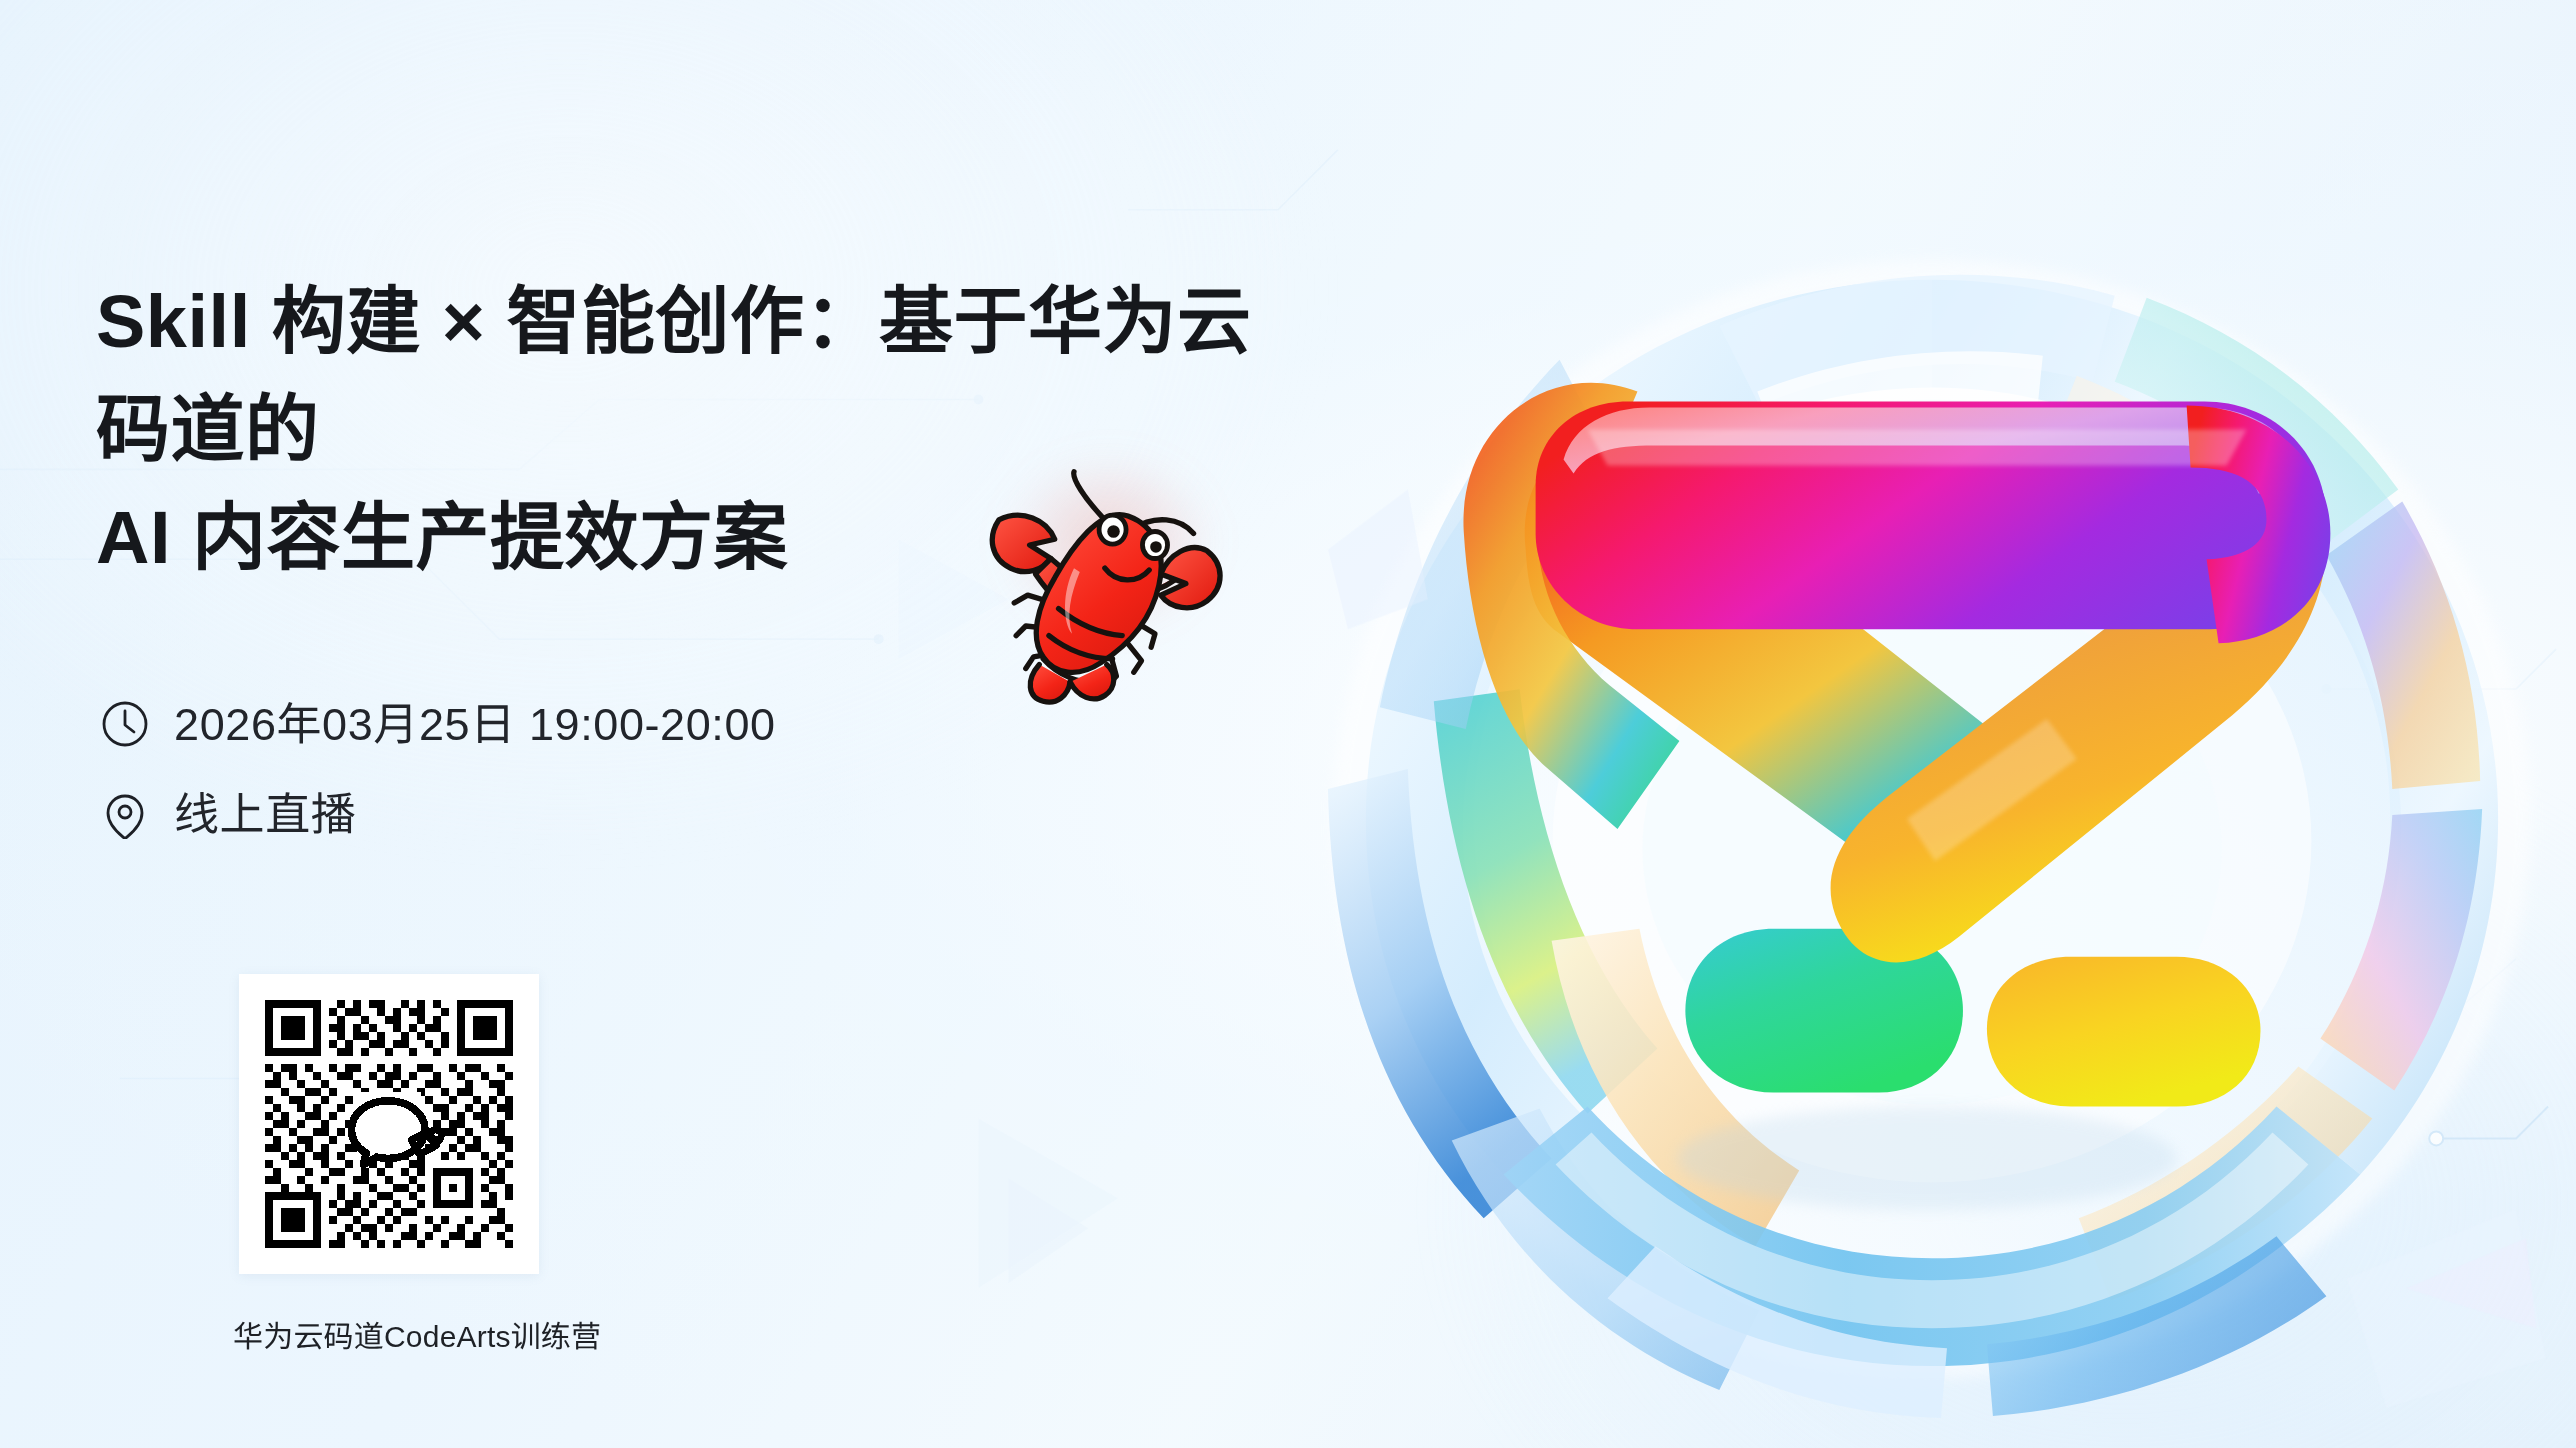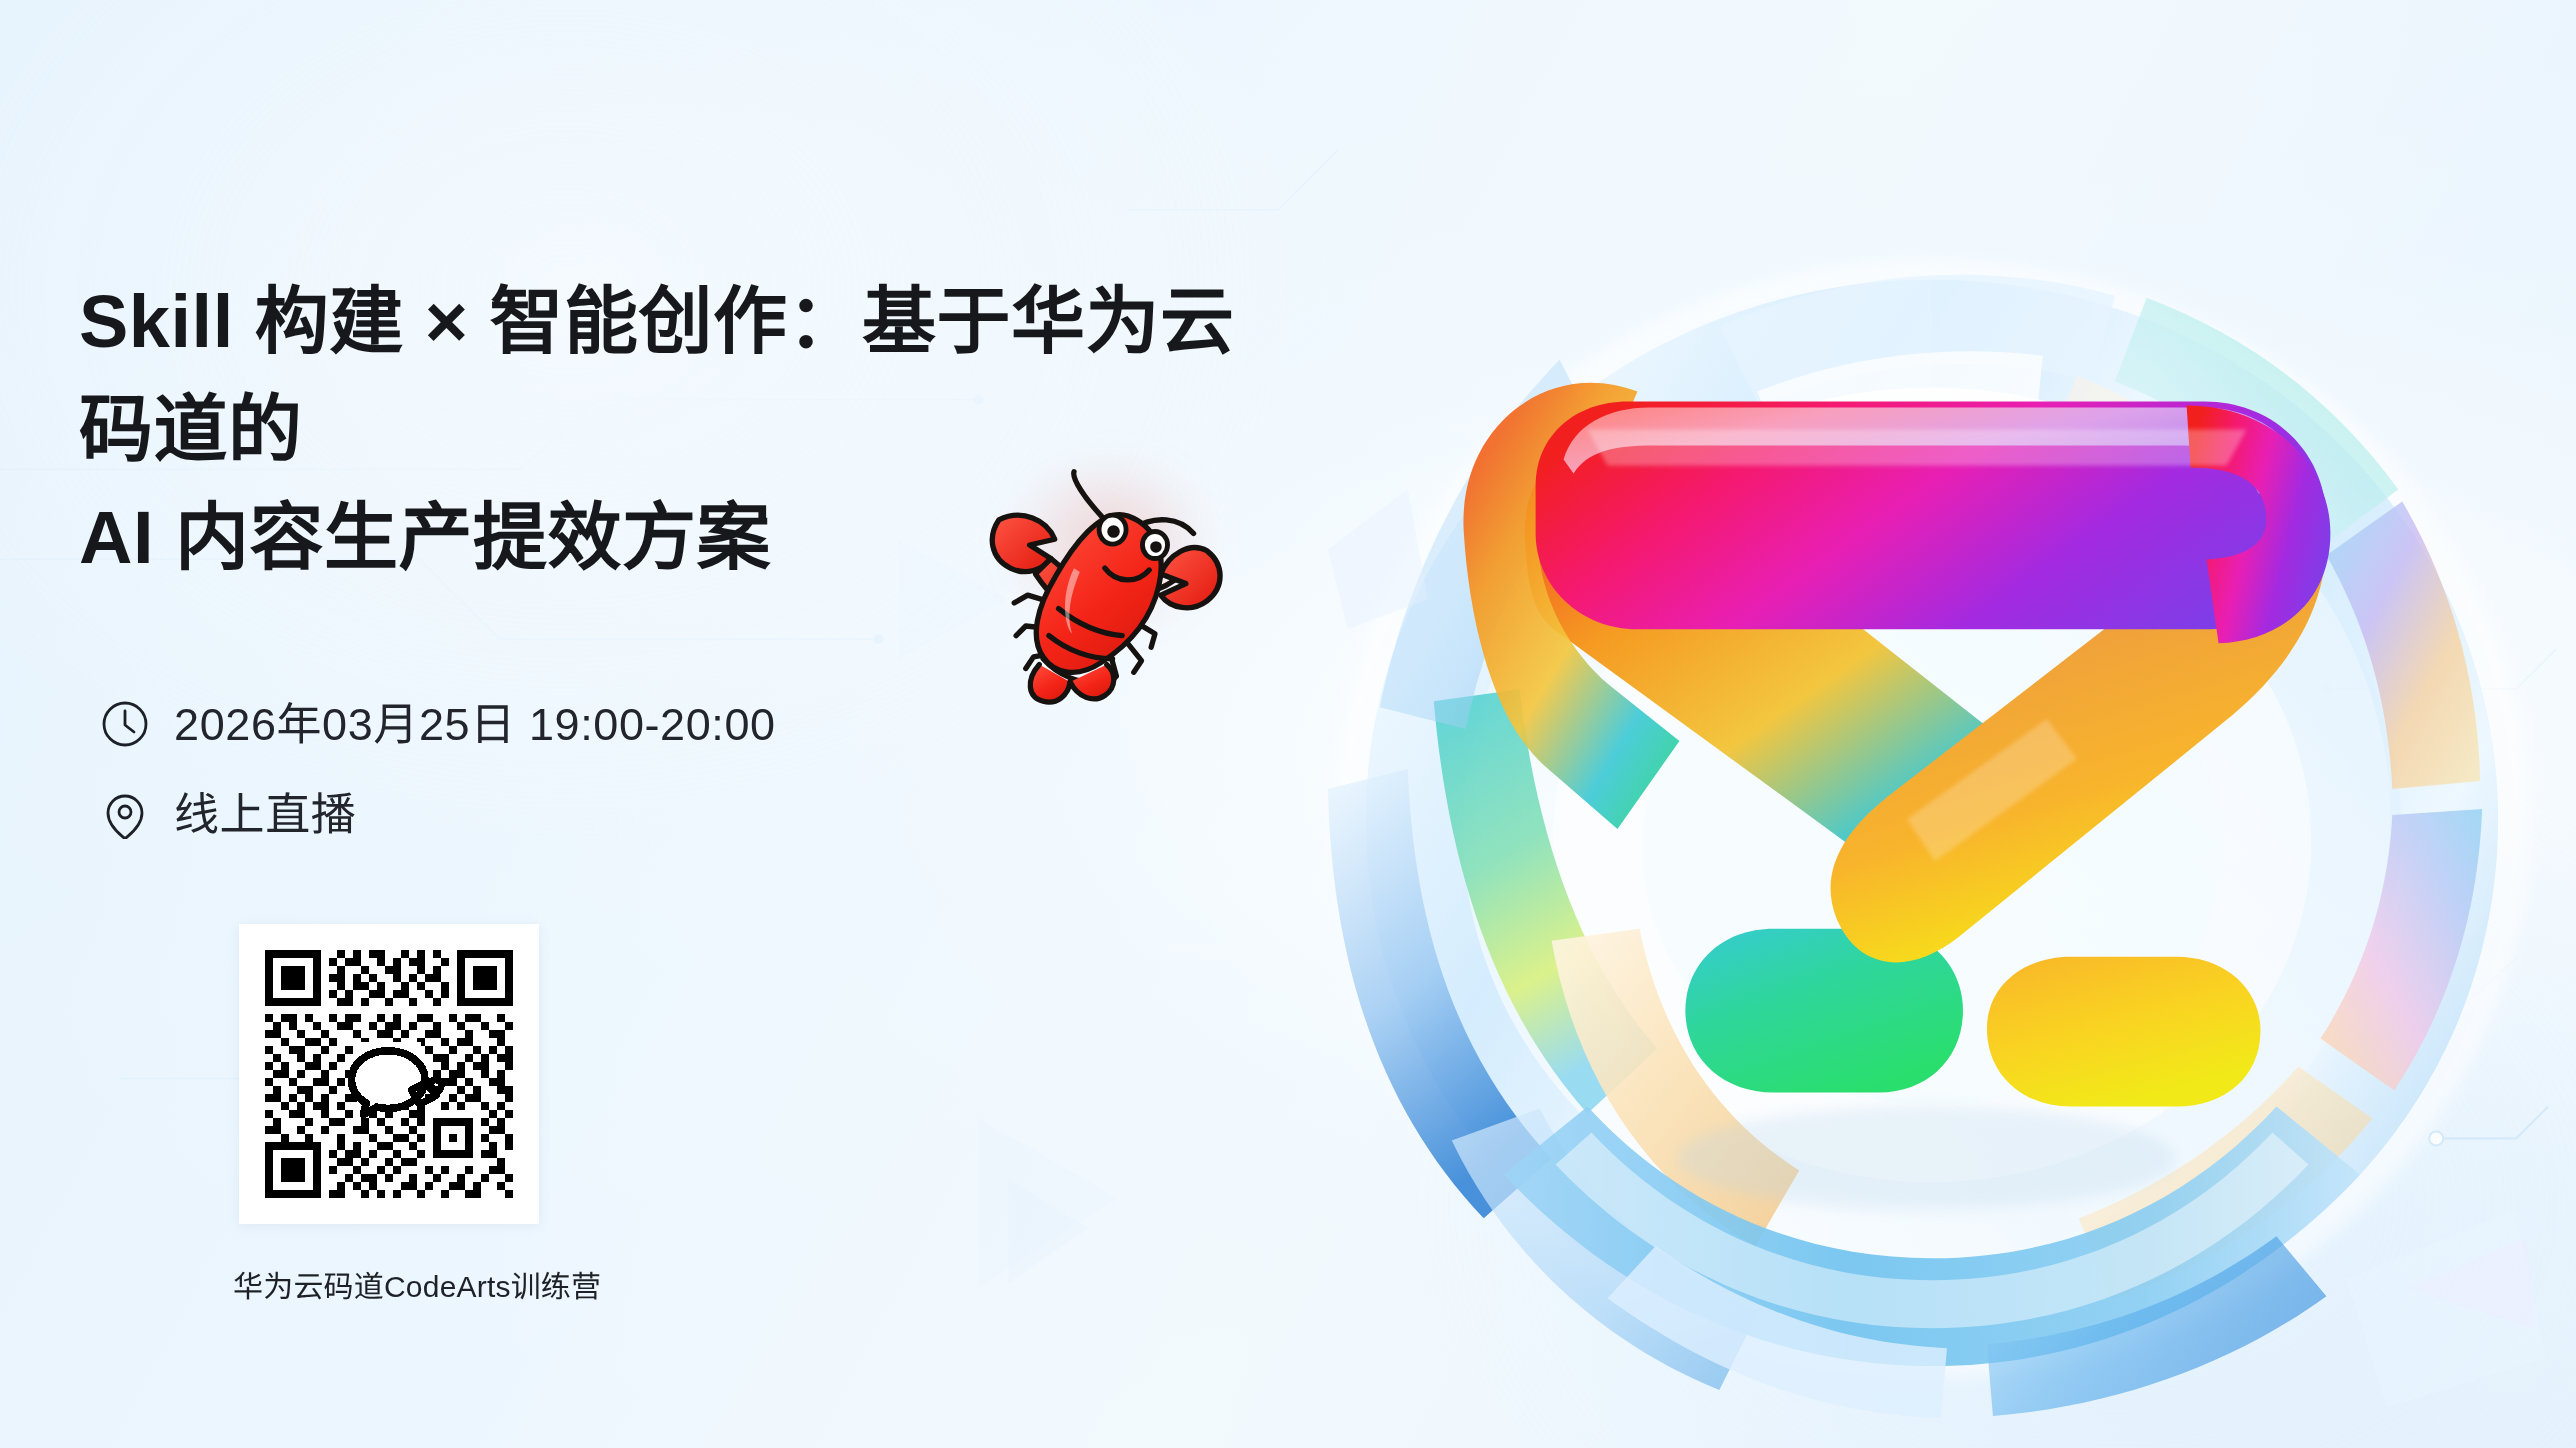--- a/index.html
+++ b/index.html
@@ -36,21 +36,21 @@
     pointer-events:none;
   }
   .art svg{display:block;width:100%;height:100%;}
 
   
   .content{
     position:absolute;left:0;top:0;width:1278px;height:1449px;
   }
 
   .title{
-    position:absolute;left:79px;top:268px;width:1158px;
+    position:absolute;left:96px;top:268px;width:1158px;
     margin:0;
     font-size:74px;line-height:1.46;
     font-weight:700;
     letter-spacing:0.5px;
     color:#16181c;
     white-space:pre-line;
   }
 
   .meta{position:absolute;left:100px;top:699px;width:998px;text-align:right;}
   .meta-row{
@@ -63,21 +63,21 @@
     margin-right:24px;display:block;
   }
   .meta-row .ic svg{display:block;width:50px;height:50px;}
   .meta-text{
     font-size:45px;line-height:1;
     letter-spacing:0.6px;
     white-space:nowrap;
   }
 
   
-  .qr-block{position:absolute;left:239px;top:924px;width:268px;}
+  .qr-block{position:absolute;left:239px;top:974px;width:268px;}
   .qr-card{
     width:300px;height:300px;background:#ffffff;
     display:flex;align-items:center;justify-content:center;
     box-shadow:0 2px 10px rgba(120,150,180,.12);
   }
   .qr-card svg{display:block;width:264px;height:264px;}
   .qr-caption{
     margin-top:38px;width:300px;text-align:center;
     font-size:30px;color:#1e2126;letter-spacing:0.2px;
     white-space:nowrap;

